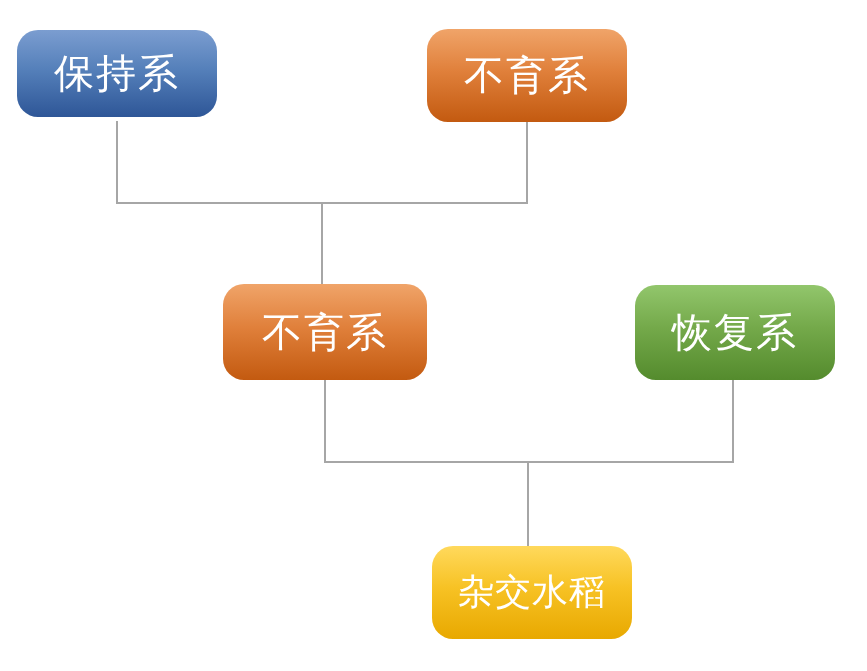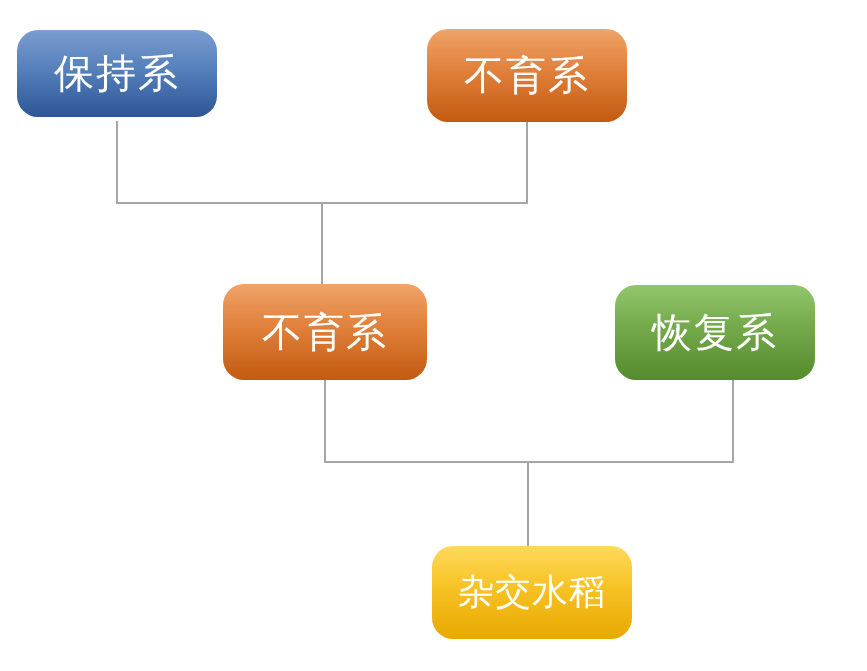--- a/index.html
+++ b/index.html
@@ -55,21 +55,21 @@
   </div>
 
   <div class="node" style="left: 427px; top: 29px; width: 200px; height: 93px; background: linear-gradient(rgb(240, 164, 105) 0%, rgb(224, 128, 59) 45%, rgb(195, 90, 16) 100%); color: rgb(255, 255, 255);">
     <span>不育系</span>
   </div>
 
   <div class="node" style="left: 223px; top: 284px; width: 204px; height: 96px; background: linear-gradient(rgb(240, 164, 105) 0%, rgb(224, 128, 59) 45%, rgb(195, 90, 16) 100%); color: rgb(255, 255, 255);">
     <span>不育系</span>
   </div>
 
-  <div class="node" style="left: 615px; top: 285px; width: 200px; height: 95px; background: linear-gradient(rgb(146, 198, 108) 0%, rgb(116, 169, 74) 45%, rgb(84, 139, 45) 100%); color: rgb(255, 255, 255);">
+  <div class="node" style="left: 635px; top: 285px; width: 200px; height: 95px; background: linear-gradient(rgb(146, 198, 108) 0%, rgb(116, 169, 74) 45%, rgb(84, 139, 45) 100%); color: rgb(255, 255, 255);">
     <span>恢复系</span>
   </div>
 
   <div class="node small-text" style="left: 432px; top: 546px; width: 200px; height: 93px; background: linear-gradient(rgb(255, 217, 92) 0%, rgb(247, 194, 36) 45%, rgb(232, 168, 0) 100%); color: rgb(255, 255, 255);">
     <span>杂交水稻</span>
   </div>
 
 </div>
 
 </body></html>

